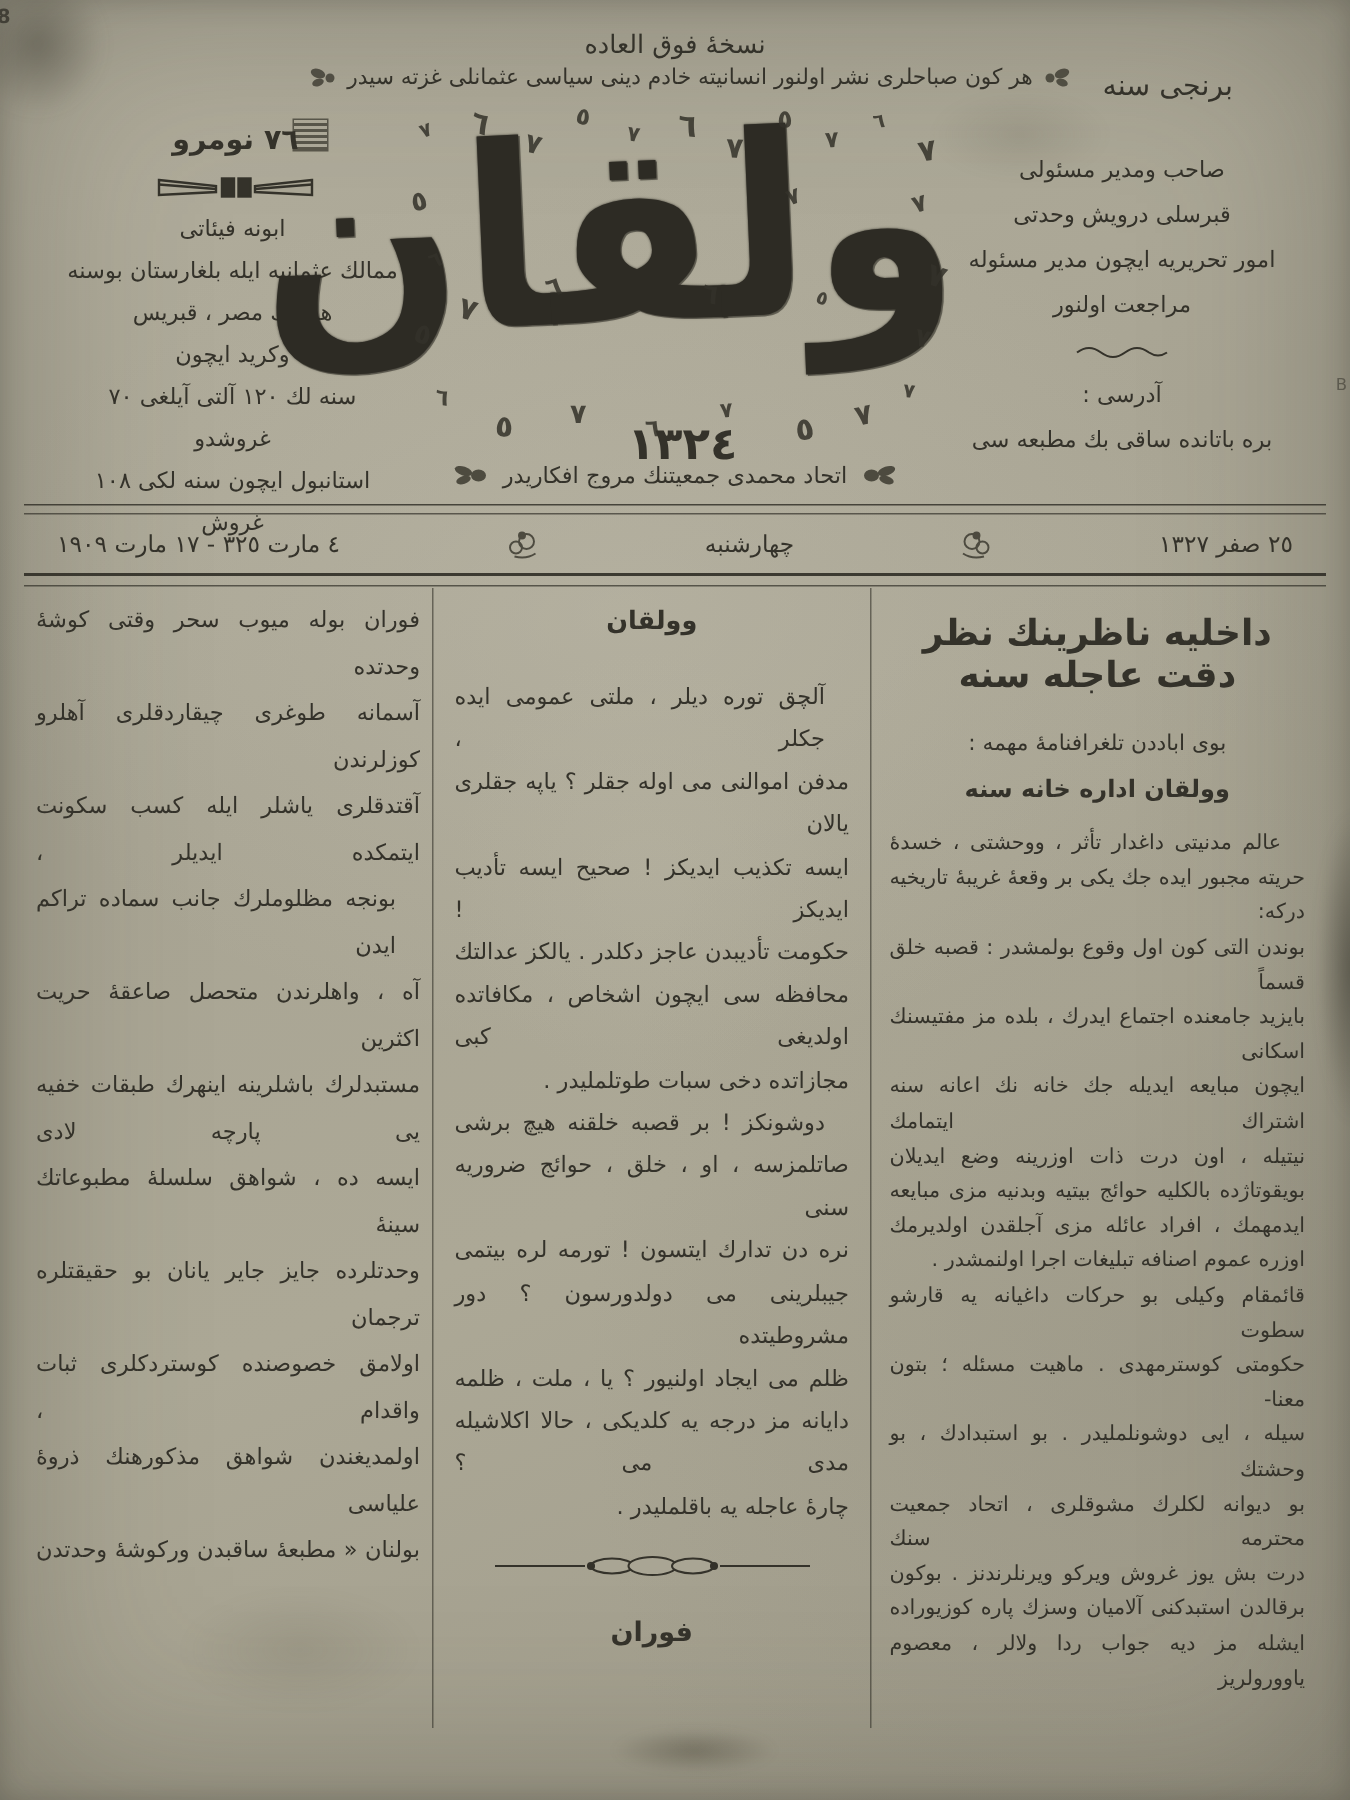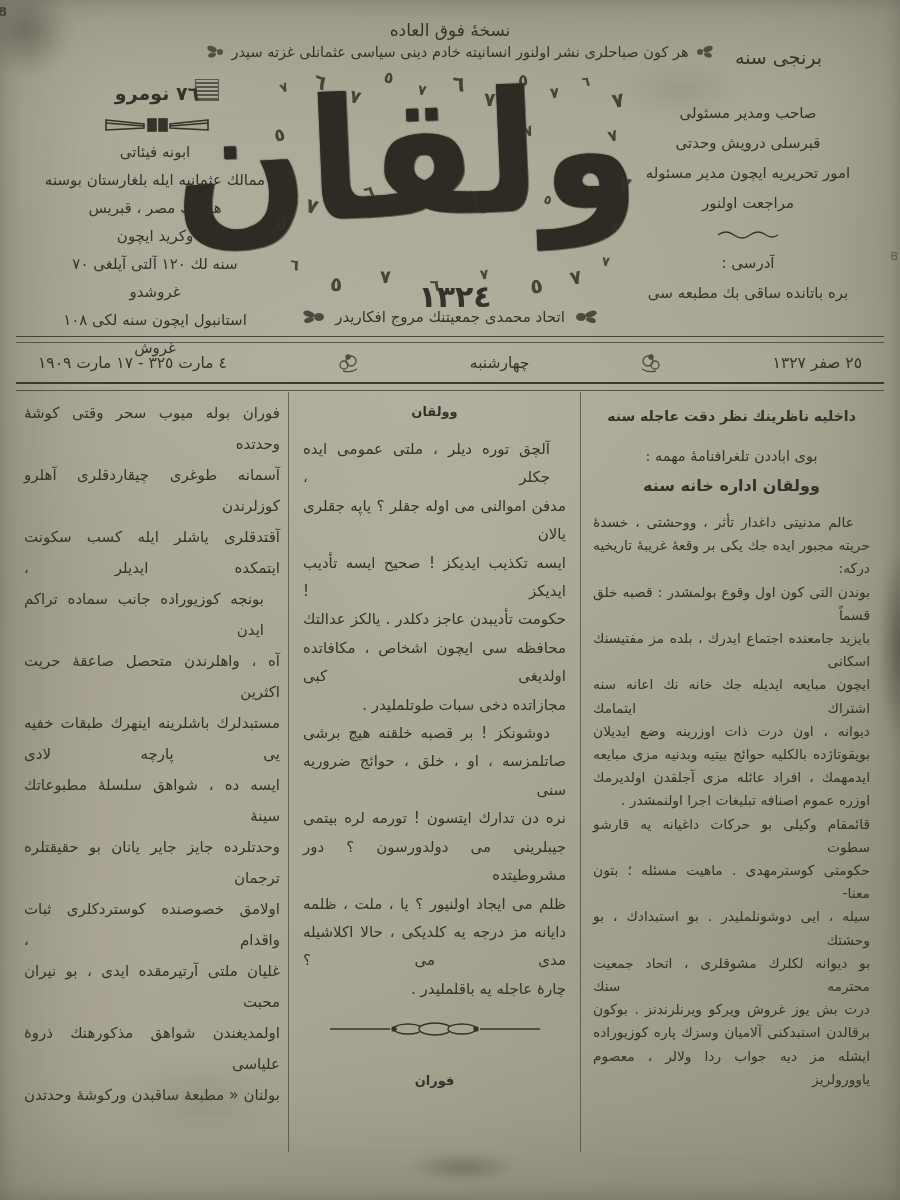--- a/index.html
+++ b/index.html
@@ -44,23 +44,23 @@
   .rule-top{position:absolute;top:336px;left:16px;width:868px;height:5px;border-top:1.5px solid rgba(52,50,42,.85);border-bottom:1px solid rgba(52,50,42,.7);}
   .dateline{position:absolute;top:347px;left:16px;width:868px;height:32px;display:flex;align-items:center;justify-content:space-between;font-size:15.5px;padding:0 22px;box-sizing:border-box;}
   .rule-bottom{position:absolute;top:382px;left:16px;width:868px;height:6px;border-top:2.5px solid rgba(48,46,38,.9);border-bottom:1px solid rgba(48,46,38,.7);}
   
   .cols{position:absolute;top:392px;left:20px;width:860px;height:760px;display:flex;direction:rtl;}
   .col{box-sizing:border-box;overflow:hidden;}
   .col-right{width:300px;padding:6px 10px 0 12px;border-left:1px solid rgba(52,50,42,.6);}
   .col-mid{width:292px;padding:6px 14px 0 14px;border-left:1px solid rgba(52,50,42,.6);}
   .col-left{width:268px;padding:6px 8px 0 4px;}
   .headline{text-align:center;font-weight:bold;}
-  .h-right{font-size:14px;margin:10px 0 24px;}
-  .h-mid{font-size:13px;margin:6px 0 16px;}
-  .h-mid2{font-size:13px;margin:36px 0 26px;}
+  .h-right{font-size:24px;margin:10px 0 24px;}
+  .h-mid{font-size:17px;margin:6px 0 26px;}
+  .h-mid2{font-size:18px;margin:26px 0 26px;}
   .subline{text-align:center;font-size:14.5px;margin:0 0 12px;}
   .subline2{text-align:center;font-size:16px;margin:0 0 16px;font-weight:bold;}
   .tline{direction:rtl;text-align:justify;text-align-last:justify;white-space:normal;}
   .tline.short{text-align-last:right;}
   .tline.indent{padding-right:16px;}
   .body-right .tline{font-size:13.8px;line-height:23.2px;}
   .body-mid .tline{font-size:15px;line-height:28.4px;}
   .body-left .tline{font-size:15px;line-height:31px;}
   .orn-divider{display:block;margin:18px auto 0;}
   
@@ -232,21 +232,21 @@
     <div class="col col-right">
       <div class="headline h-right">داخليه ناظرينك نظر دقت عاجله سنه</div>
       <div class="subline">بوى اباددن تلغرافنامهٔ مهمه :</div>
       <div class="subline2">وولقان اداره خانه سنه</div>
       <div class="body-right">
           <div class="tline indent">عالم مدنيتى داغدار تأثر ، ووحشتى ، خسدهٔ</div>
           <div class="tline">حريته مجبور ايده جك يكى بر وقعهٔ غريبهٔ تاريخيه دركه:</div>
           <div class="tline">بوندن التى كون اول وقوع بولمشدر : قصبه خلق قسماً</div>
           <div class="tline">بايزيد جامعنده اجتماع ايدرك ، بلده مز مفتيسنك اسكانى</div>
           <div class="tline">ايچون مبايعه ايديله جك خانه نك اعانه سنه اشتراك ايتمامك</div>
-          <div class="tline">ديوانه ، اون درت ذات اوزرينه وضع ايديلان</div>
+          <div class="tline">نيتيله ، اون درت ذات اوزرينه وضع ايديلان</div>
           <div class="tline">بويقوتاژده بالكليه حوائج بيتيه وبدنيه مزى مبايعه</div>
           <div class="tline">ايدمهمك ، افراد عائله مزى آجلقدن اولديرمك</div>
           <div class="tline short">اوزره عموم اصنافه تبليغات اجرا اولنمشدر .</div>
           <div class="tline">قائمقام وكيلى بو حركات داغيانه يه قارشو سطوت</div>
           <div class="tline">حكومتى كوسترمهدى . ماهيت مسئله ؛ بتون معنا-</div>
           <div class="tline">سيله ، ايى دوشونلمليدر . بو استبدادك ، بو وحشتك</div>
           <div class="tline">بو ديوانه لكلرك مشوقلرى ، اتحاد جمعيت محترمه سنك</div>
           <div class="tline">درت بش يوز غروش ويركو ويرنلرندنز . بوكون</div>
           <div class="tline">برقالدن استبدكنى آلاميان وسزك پاره كوزيوراده</div>
           <div class="tline">ايشله مز ديه جواب ردا ولالر ، معصوم ياوورولريز</div>
@@ -283,26 +283,25 @@
       </svg>
       <div class="headline h-mid2">فوران</div>
 
     </div>
 
     <div class="col col-left">
       <div class="body-left">
           <div class="tline">فوران بوله ميوب سحر وقتى كوشهٔ وحدتده</div>
           <div class="tline">آسمانه طوغرى چيقاردقلرى آهلرو كوزلرندن</div>
           <div class="tline">آقتدقلرى ياشلر ايله كسب سكونت ايتمكده ايديلر ،</div>
-          <div class="tline indent">بونجه كوزيوراده جانب سماده تراكم ايدن</div>
+          <div class="tline indent">بونجه مظلوملرك جانب سماده تراكم ايدن</div>
           <div class="tline">آه ، واهلرندن متحصل صاعقهٔ حريت اكثرين</div>
           <div class="tline">مستبدلرك باشلرينه اينهرك طبقات خفيه يى پارچه لادى</div>
           <div class="tline">ايسه ده ، شواهق سلسلهٔ مطبوعاتك سينهٔ</div>
           <div class="tline">وحدتلرده جايز جاير يانان بو حقيقتلره ترجمان</div>
           <div class="tline">اولامق خصوصنده كوستردكلرى ثبات واقدام ،</div>
-          <div class="tline">غليان ملتى آرتيرمقده ايدى ، بو نيران محبت</div>
           <div class="tline">اولمديغندن شواهق مذكورهنك ذروهٔ علياسى</div>
           <div class="tline">بولنان « مطبعهٔ ساقبدن وركوشهٔ وحدتدن</div>
         </div>
     </div>
 
   </div>
 </div>
 
 </body></html>

